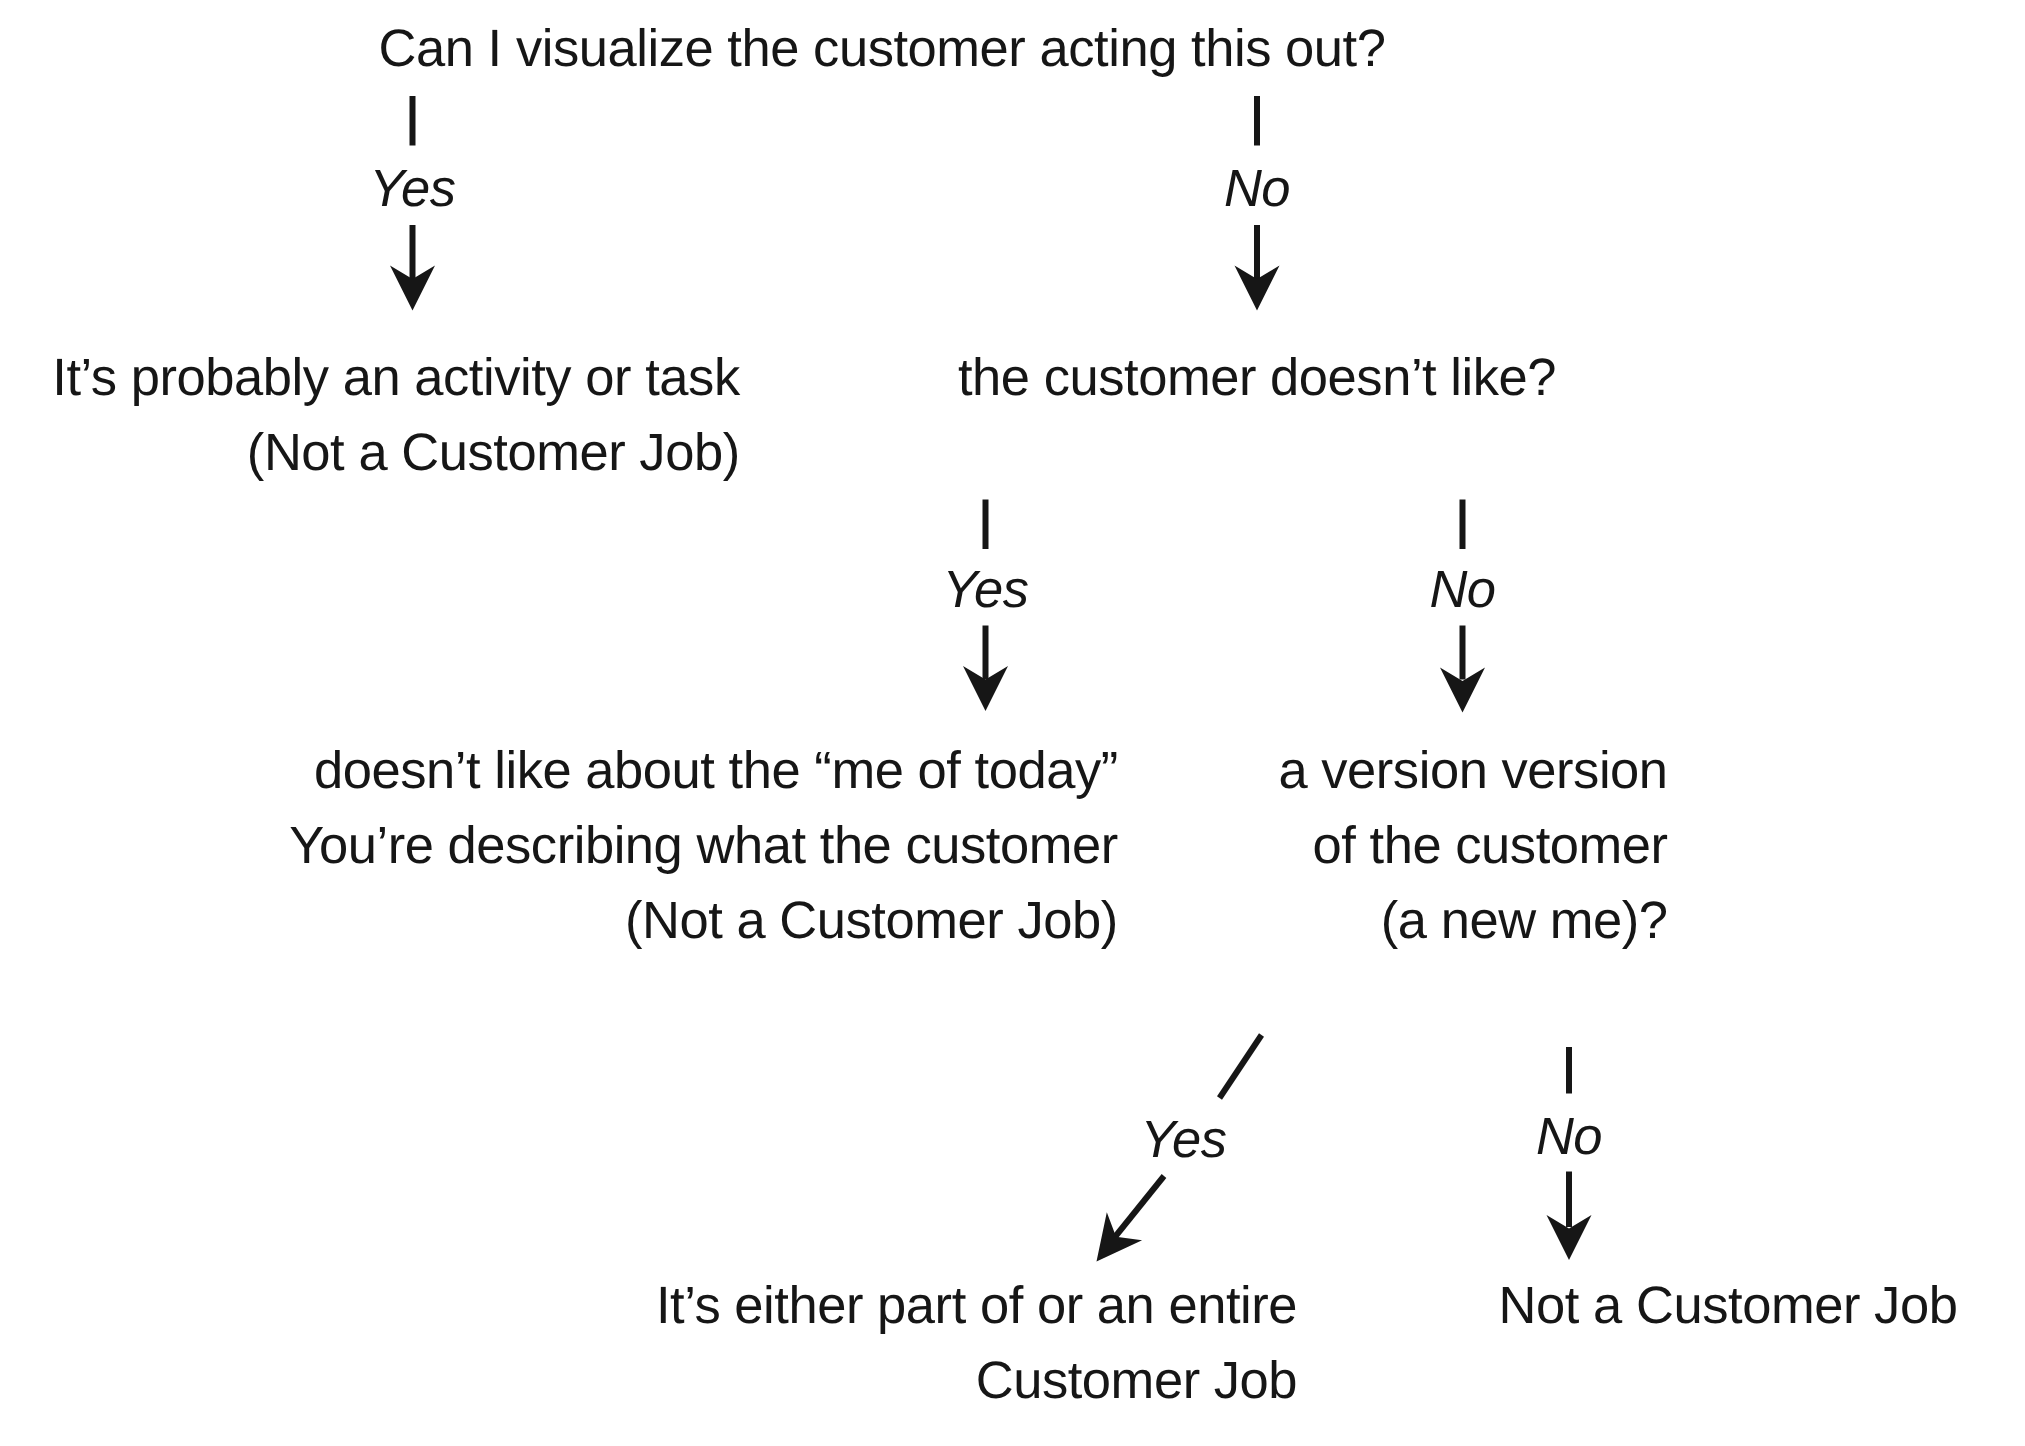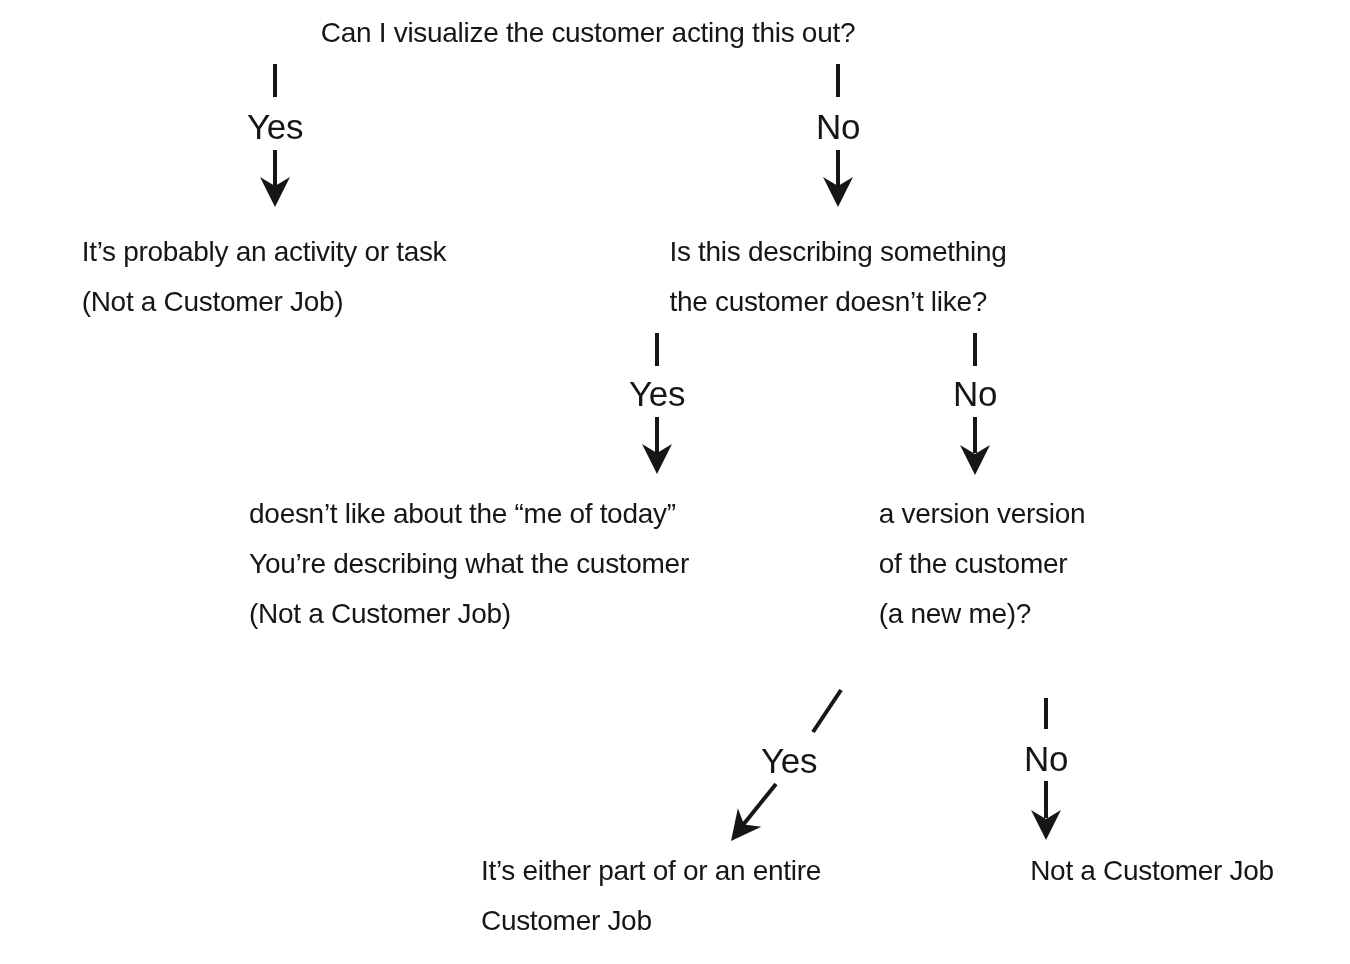--- a/index.html
+++ b/index.html
@@ -8,32 +8,33 @@
     width:1350px;height:964px;
     background:#ffffff;
     font-family:"Liberation Sans","DejaVu Sans",sans-serif;
     color:var(--ink,#161616);
     overflow:hidden;
   }
   #edges{position:absolute;left:0;top:0;width:1350px;height:964px;}
   .node{
     position:absolute;
     transform:translateX(-50%);
-    text-align:left;
+    text-align:right;
     white-space:nowrap;
-    font-size:28px;
+    font-size:35px;
     line-height:50px;
     letter-spacing:-0.3px;
   }
   .edge-label{
     position:absolute;
     transform:translate(-50%,-50%);
     font-size:35px;
     line-height:35px;
     letter-spacing:-0.3px;
+    font-style:italic;
   }
   .edge-stroke{stroke:var(--ink,#161616);stroke-width:4;fill:none;}
   .arrowhead{fill:var(--ink,#161616);stroke:none;}
 </style>
 </head>
 <body>
 
 <div id="stage" style="--ink: #161616; background: rgb(255, 255, 255);">
 
   <svg id="edges" viewBox="0 0 1350 964" aria-hidden="true">
@@ -85,21 +86,20 @@
   <div class="edge-label" style="left:975px;top:393px;">No</div>
   <div class="edge-label" style="left:789px;top:760px;">Yes</div>
   <div class="edge-label" style="left:1046px;top:758px;">No</div>
 
   <div class="node" style="left:264px;top:227px;">
     <div>It’s probably an activity or task</div>
     <div>(Not a Customer Job)</div>
   </div>
 
   <div class="node" style="left:838px;top:227px;">
-    <div>Is this describing something</div>
     <div>the customer doesn’t like?</div>
   </div>
 
   <div class="node" style="left:469px;top:489px;">
     <div>doesn’t like about the “me of today”</div>
     <div>You’re describing what the customer</div>
     <div>(Not a Customer Job)</div>
   </div>
 
   <div class="node" style="left:982px;top:489px;">

